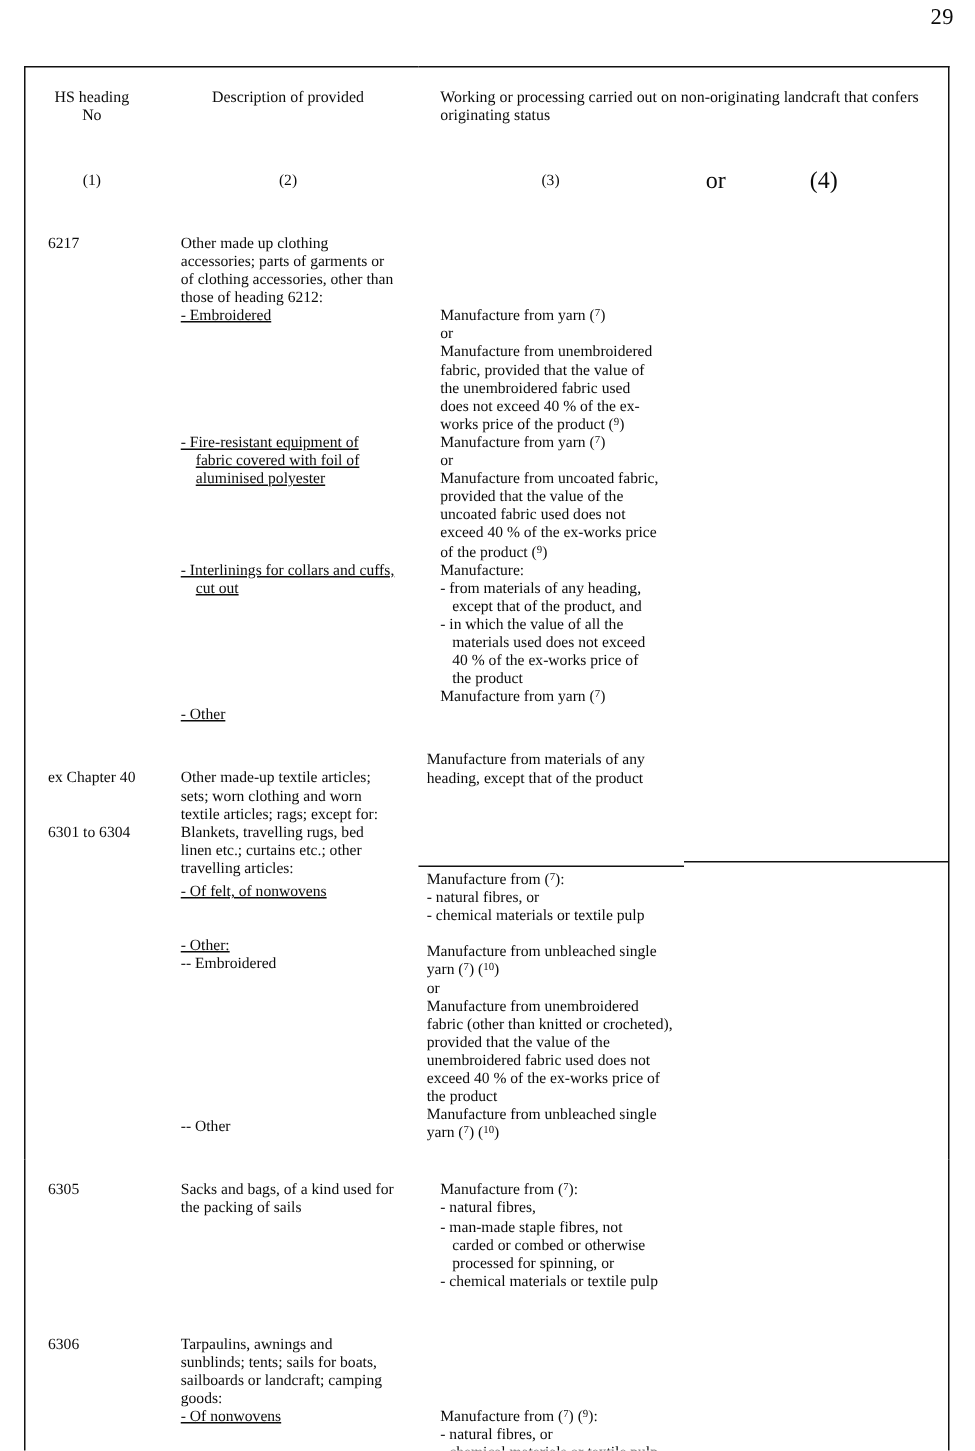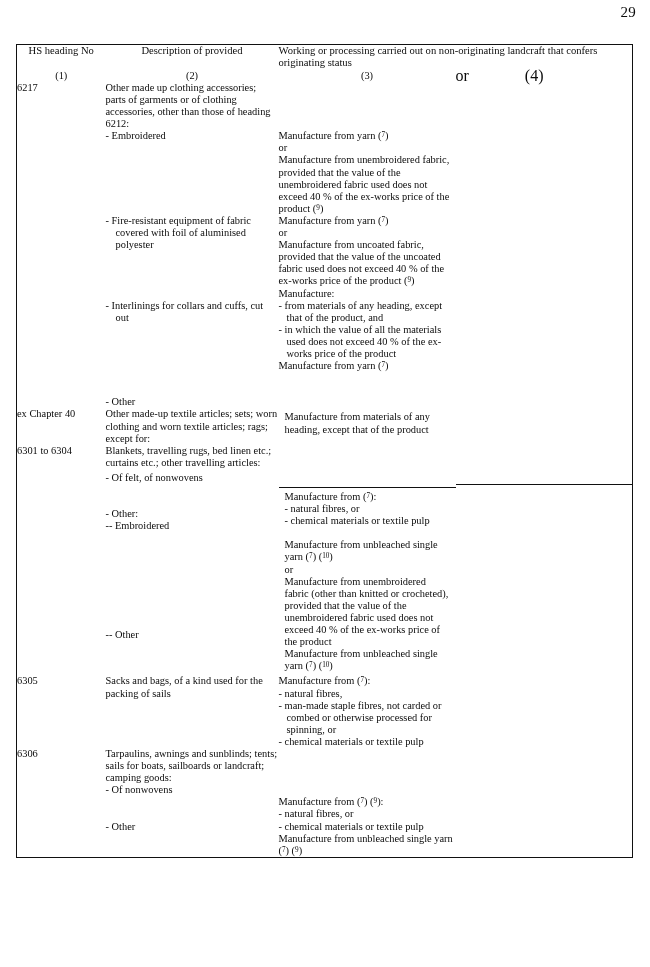--- a/index.html
+++ b/index.html
@@ -31,21 +31,21 @@
     left: 16px;
     top: 44px;
     width: 616px;
     border-collapse: collapse;
     table-layout: fixed;
     font-size: 10.4px;
     line-height: 12.1px;
   }
   .rules-table td, .rules-table th {
     vertical-align: top;
-    padding: 0;
+    padding: 15px;
     border: 0;
   }
 
   
   .frame-outer { border: 1.6px solid #111; }
 
   
   .col1 { width: 89px; }
   .col2 { width: 173px; }
   .col3 { width: 177px; }
@@ -83,21 +83,21 @@
 
   
   .c-hs   { padding: 3px 4px 3px 5px; }
   .c-desc { padding: 3px 5px 3px 6px; }
   .c-work { padding: 3px 5px 3px 6px; }
   .c-alt  { padding: 3px 5px 3px 6px; }
 
   
   .p  { margin: 0; }
   .blank { height: 12.1px; }
-  .sub   { padding-left: 10px; text-indent: -10px; }
+  .sub   { padding-left: 10px; text-indent: -10px; text-decoration: underline; }
   .sub2  { padding-left: 14px; text-indent: -14px; }
   .dash  { padding-left: 8px;  text-indent: -8px; }
   .spacer-2 { height: 3px; }
 
   sup.fn {
     font-size: 7.2px;
     vertical-align: 0.34em;
     line-height: 0;
   }
 

